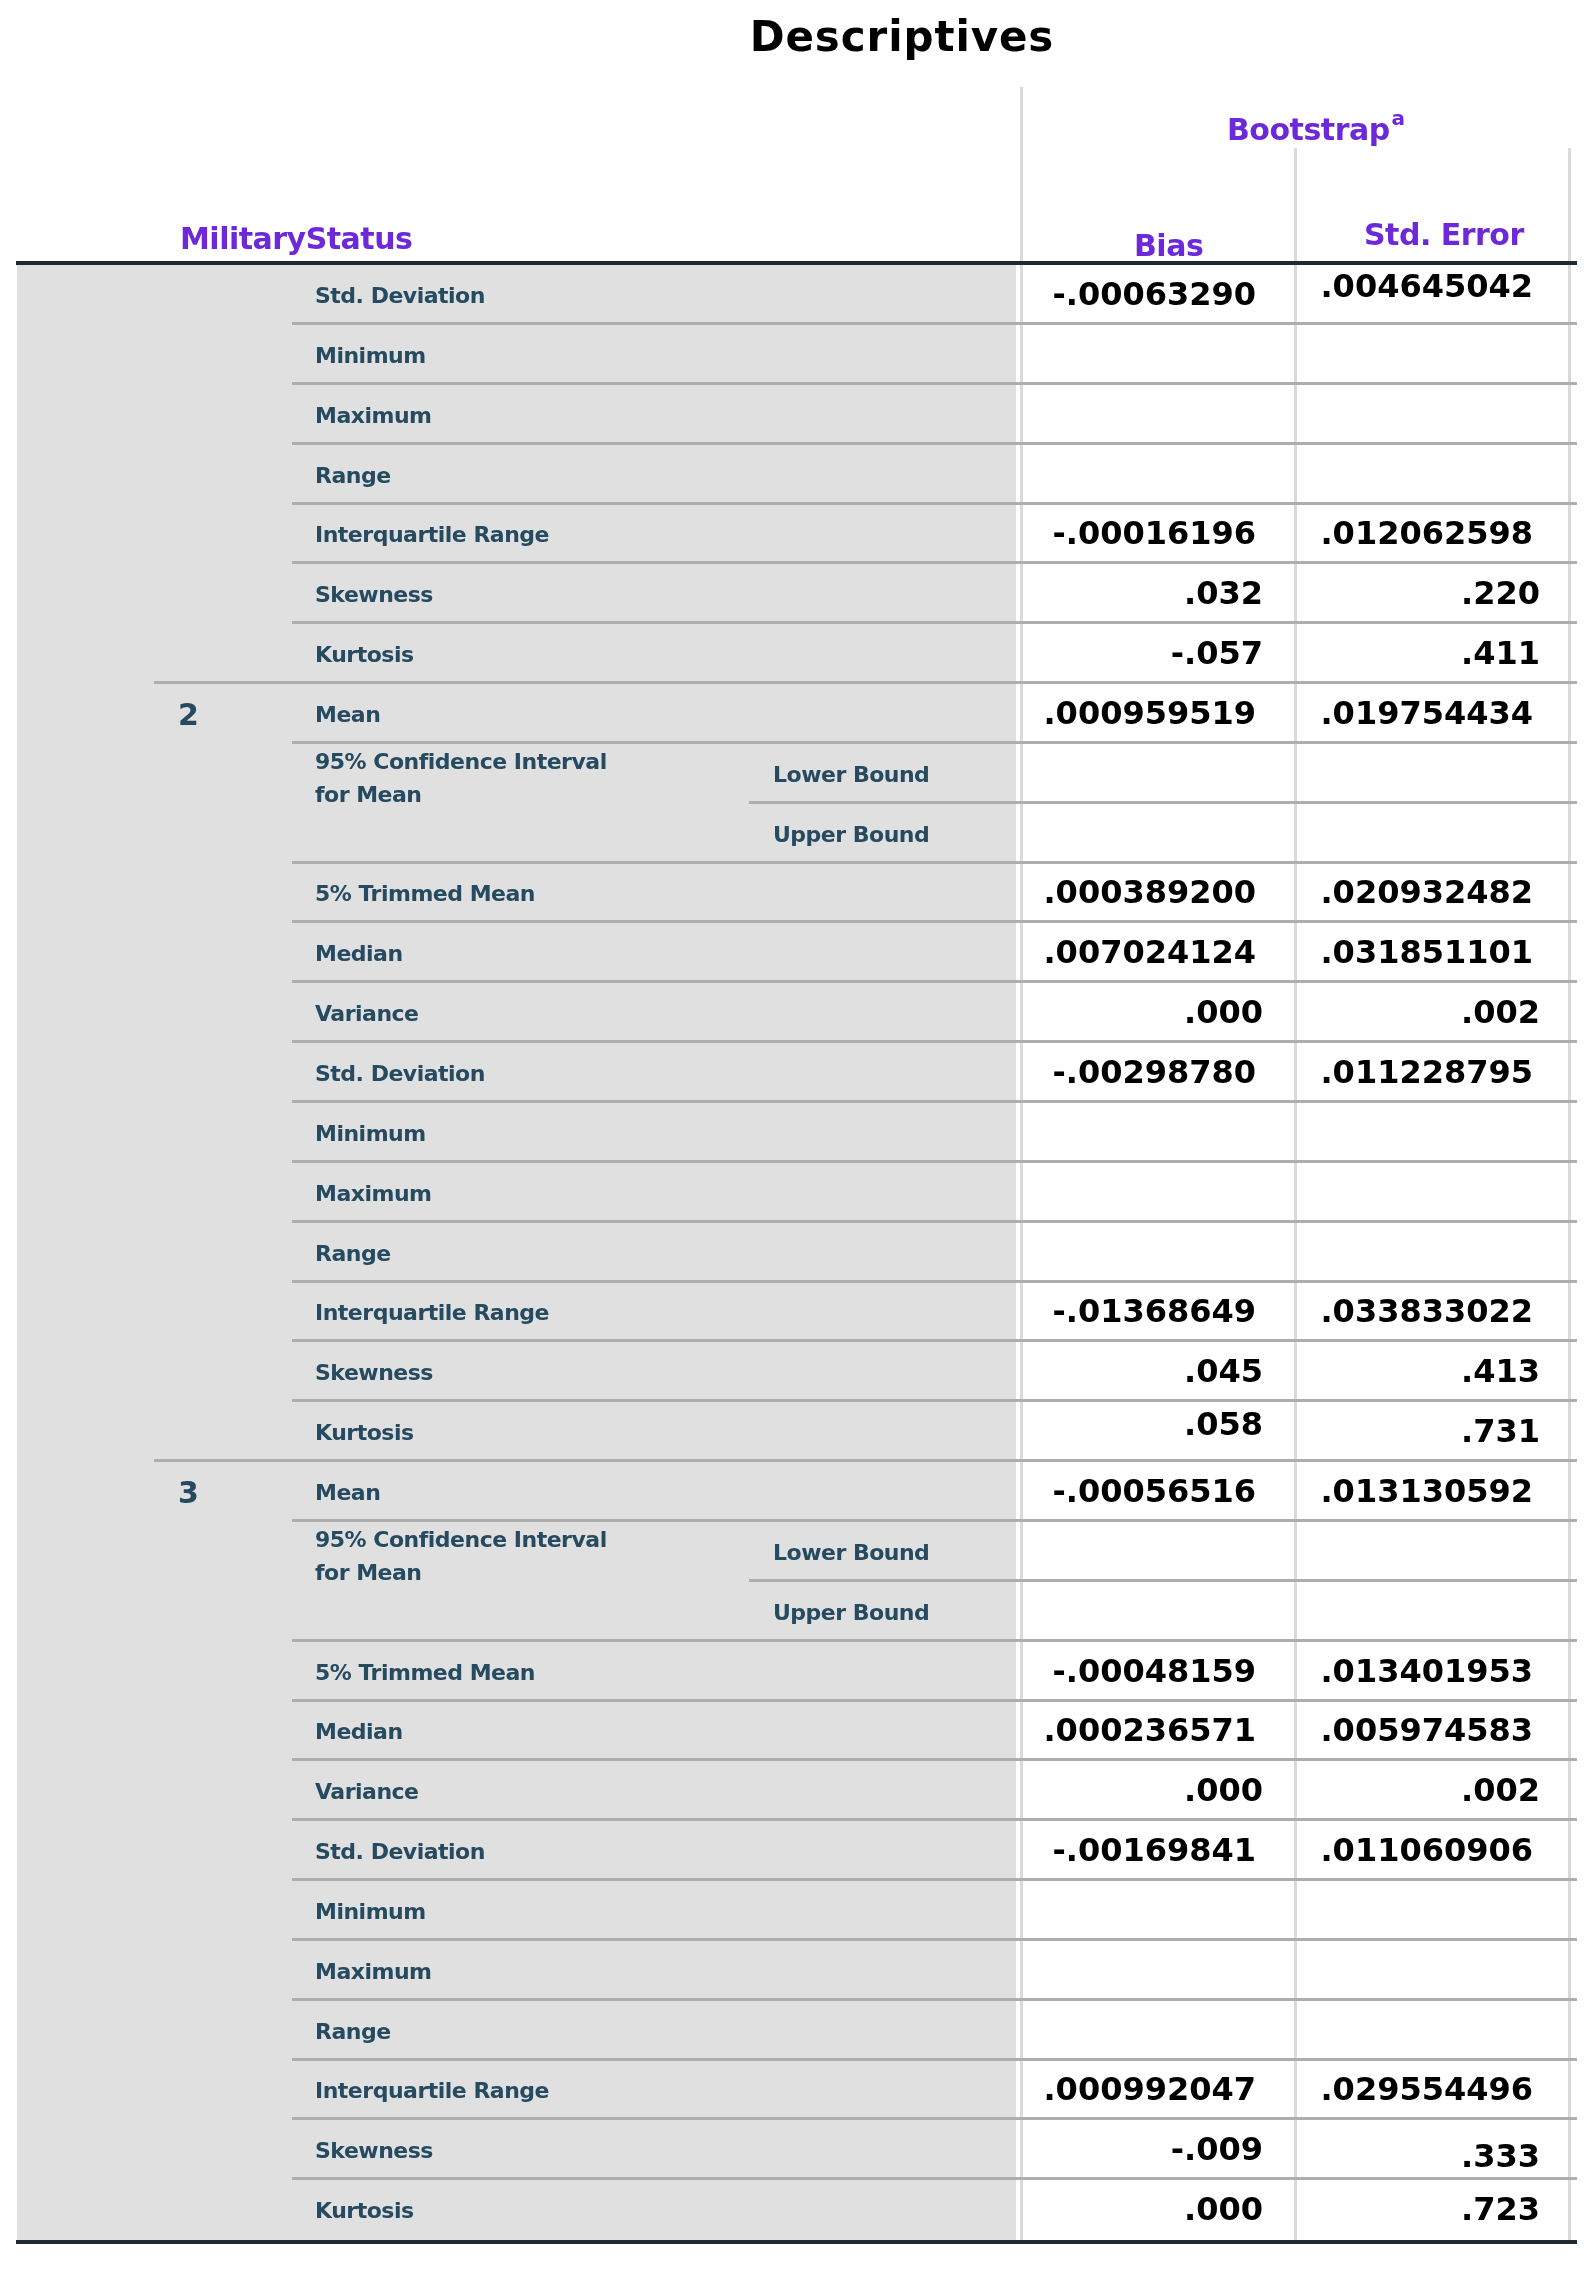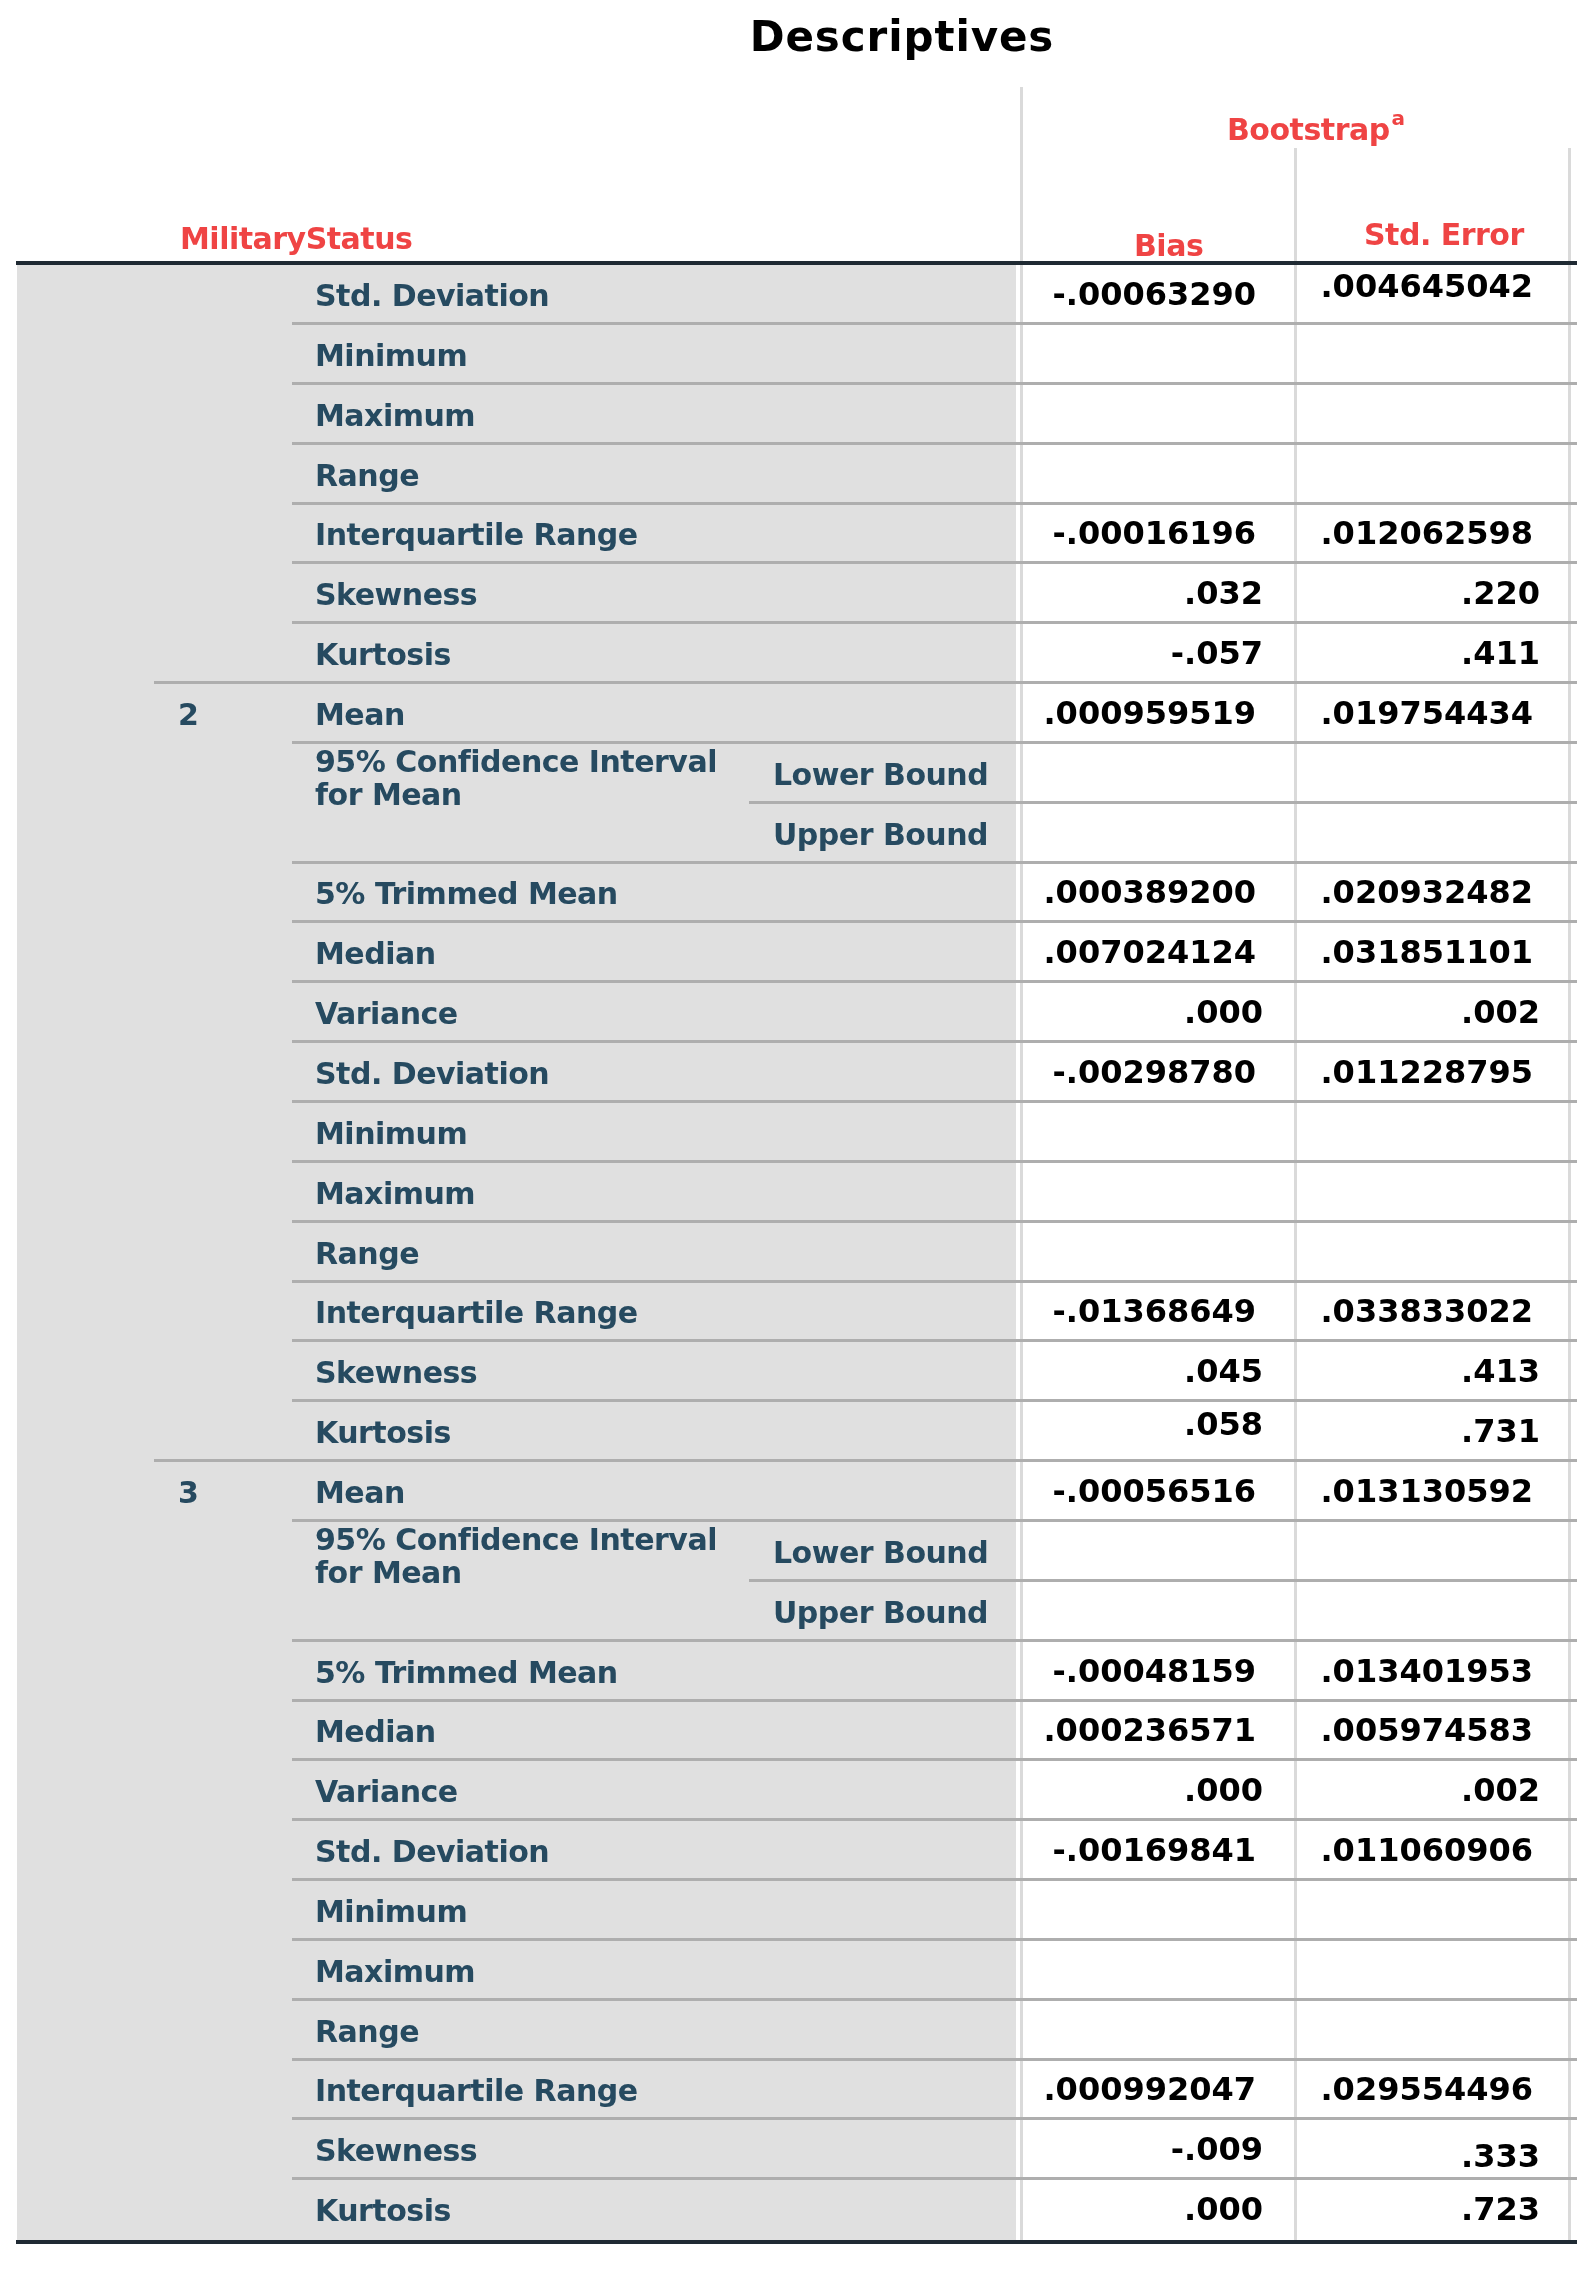--- a/index.html
+++ b/index.html
@@ -4,31 +4,31 @@
 <style>
   html, body { margin: 0; padding: 0; background: #ffffff; }
   body { width: 1594px; height: 2288px; position: relative; overflow: hidden; }
   .title {
     position: absolute; left: 0; width: 1804px; top: 9.1px; height: 55px;
     text-align: center; font-family: "DejaVu Sans", sans-serif; font-weight: bold;
     font-size: 42px; color: #000; line-height: 55px; letter-spacing: 0.9px;
   }
   .hdr {
     position: absolute; font-family: "DejaVu Sans", sans-serif; font-weight: bold;
-    color: #ef4444; font-size: 30px; white-space: nowrap; letter-spacing: -0.5px;
+    color: #6d28d9; font-size: 30px; white-space: nowrap; letter-spacing: -0.5px;
   }
   .hdr sup { font-size: 20px; vertical-align: 14.6px; margin-left: 1.8px; }
   .vline { position: absolute; width: 2.7px; background: #DADADA; }
   .hline-dark { position: absolute; background: #1F2A33; height: 3.7px; }
   .gray-panel { position: absolute; left: 17.4px; width: 999px; background: #E0E0E0; }
   .row { position: absolute; left: 0; width: 1594px; height: 60px; }
   .row .sep { position: absolute; bottom: 0; height: 2.7px; background: #AEAEAE; right: 17.4px; }
   .lbl {
     position: absolute; font-family: "DejaVu Sans", sans-serif; font-weight: bold;
-    color: #264A60; font-size: 30px; white-space: nowrap; letter-spacing: -0.5px;
+    color: #264A60; font-size: 22px; white-space: nowrap; letter-spacing: -0.5px;
     line-height: 35px;
   }
   .grp {
     position: absolute; left: 178px; font-family: "DejaVu Sans", sans-serif; font-weight: bold;
     color: #264A60; font-size: 30px; line-height: 35px;
   }
   .num {
     position: absolute; font-family: "DejaVu Sans", sans-serif; font-weight: bold;
     color: #000; font-size: 32px; white-space: nowrap; text-align: right; line-height: 37px;
   }

